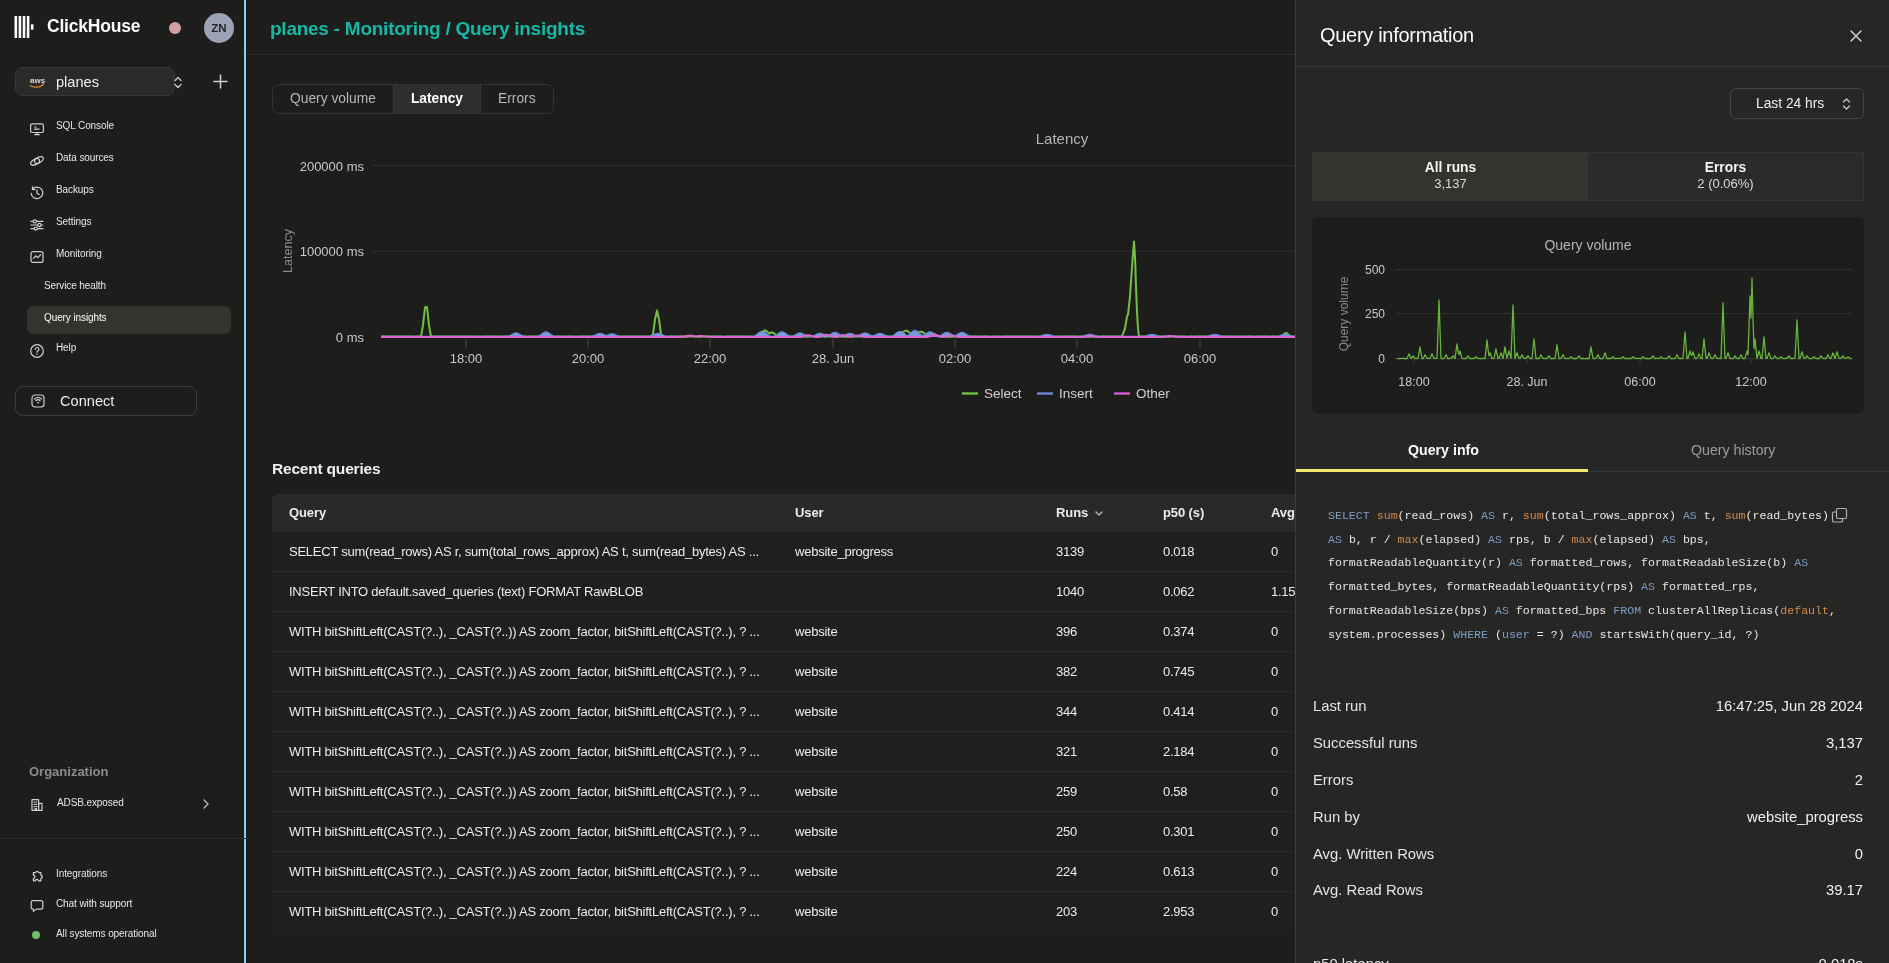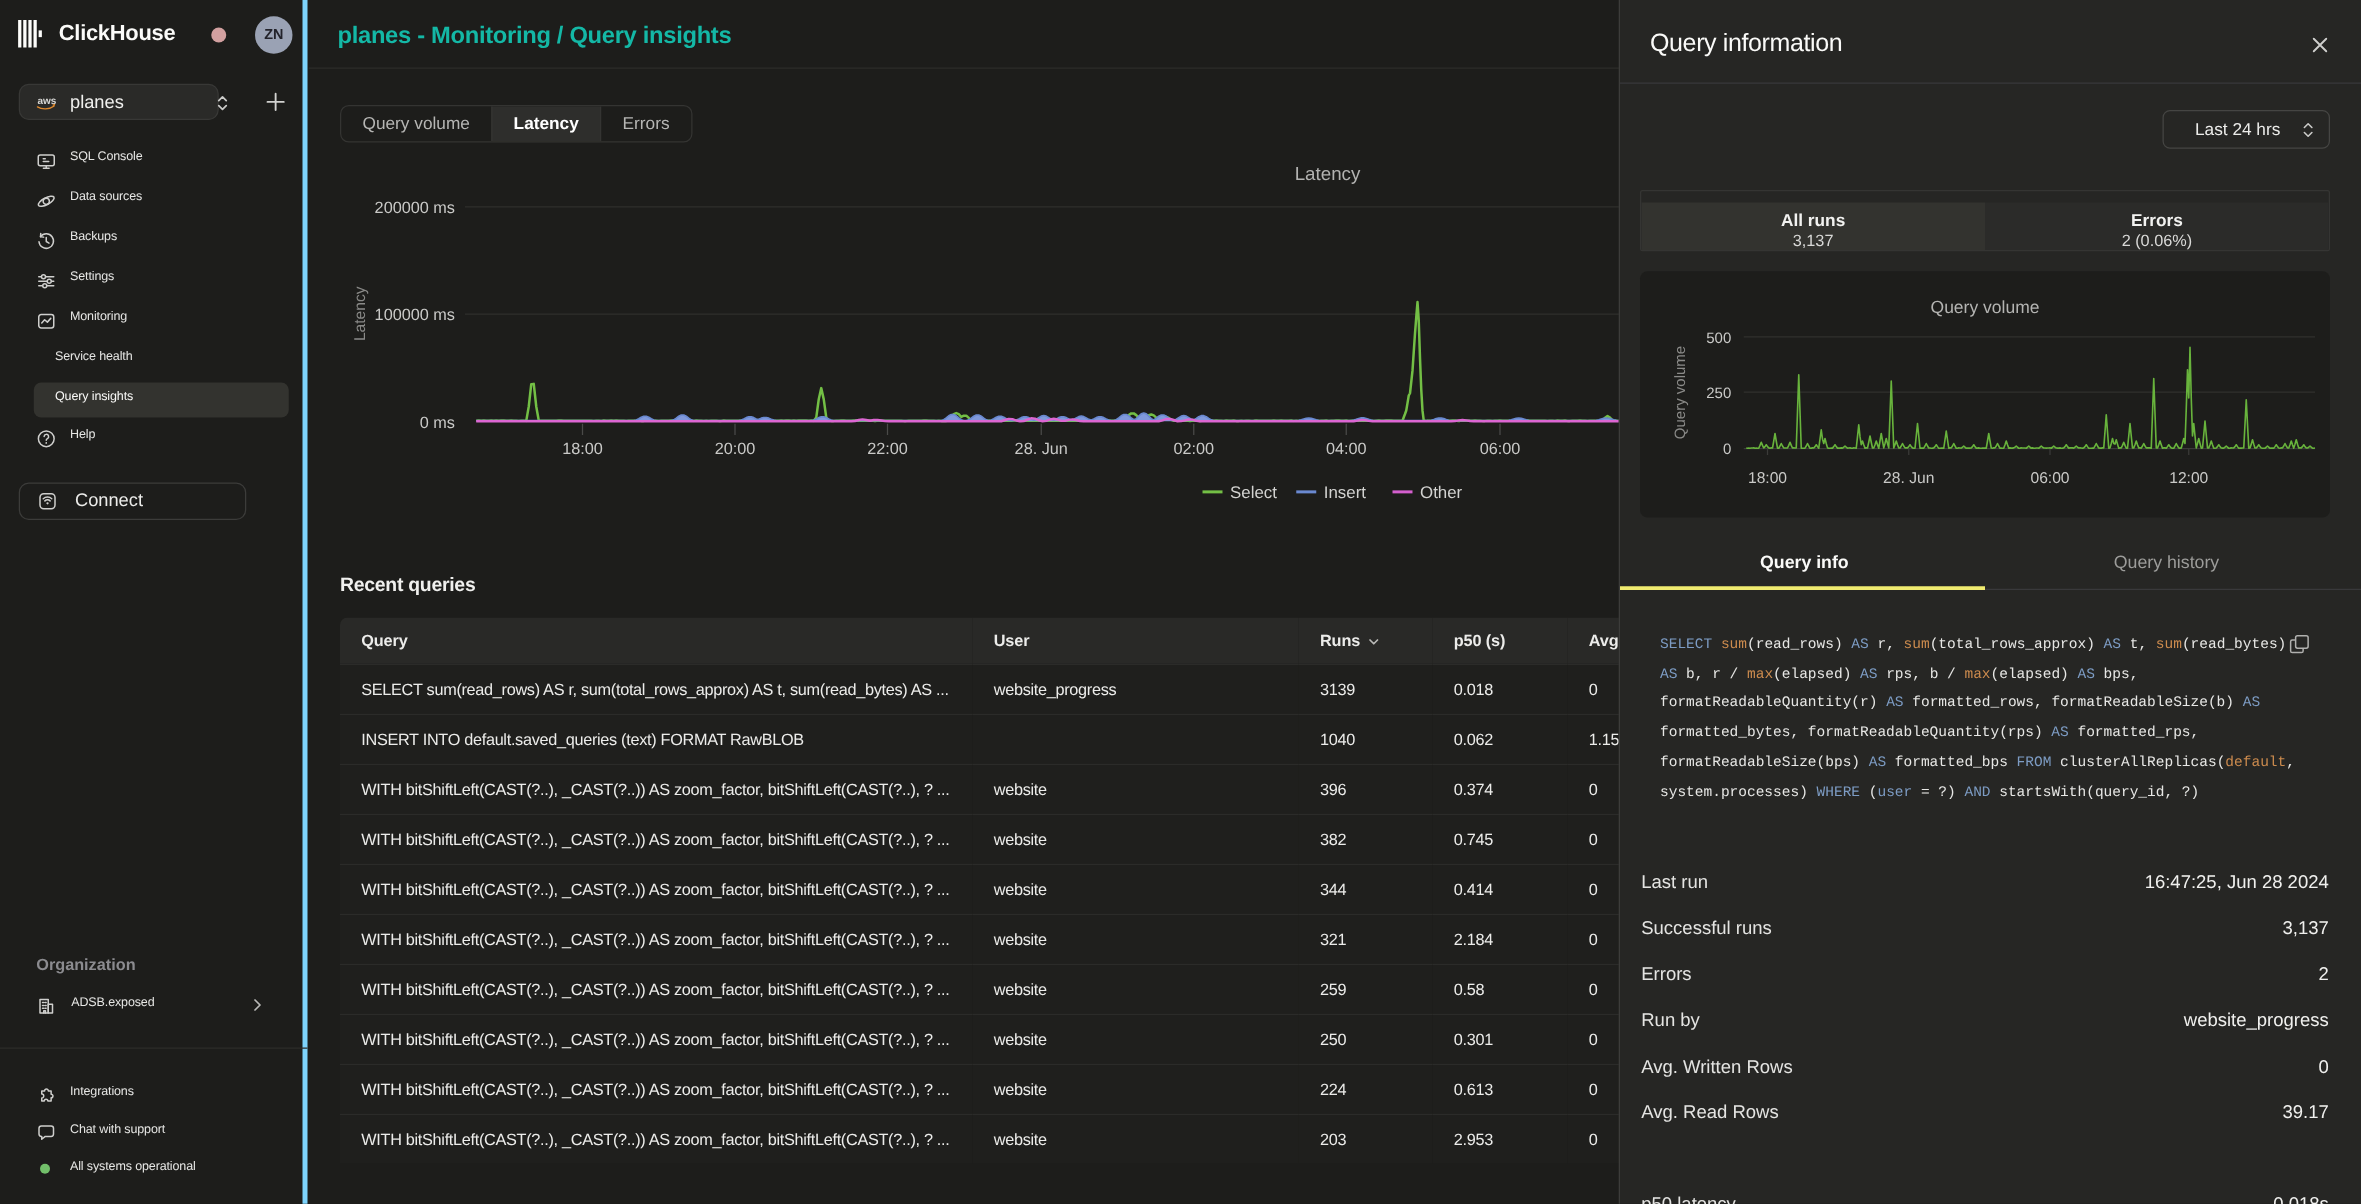--- a/index.html
+++ b/index.html
@@ -1,39 +1,39 @@
 <!DOCTYPE html>
 <html><head><meta charset="utf-8"><style>
 * { margin:0; padding:0; box-sizing:border-box; }
 html,body { width:1889px; height:963px; background:#1d1d1b; overflow:hidden;
   font-family:"Liberation Sans", sans-serif; -webkit-font-smoothing:antialiased; }
 .abs { position:absolute; }
 
-#sidebar { position:absolute; left:0; top:0; width:246px; height:963px; border-right:4px solid #7dd3fc; background:#1d1d1b; z-index:5;}
+#sidebar { position:absolute; left:0; top:0; width:246px; height:963px; border-right:2px solid #7dd3fc; background:#1d1d1b; z-index:5;}
 .nav { position:absolute; left:56px; padding-top:1px; font-size:10px; color:#e6e6e4; letter-spacing:-0.1px;}
 
 #mainhdr { position:absolute; left:247px; top:0; width:1642px; height:55px; border-bottom:1px solid #2c2c2a; }
 #tabs { position:absolute; left:272px; top:84px; height:30px; border:1px solid #343432; border-radius:7px; display:flex; overflow:hidden; background:#1d1d1b;}
 #tabs .t { padding:0 17px; font-size:13.8px; color:#b6b6b4; line-height:28px; }
 #tabs .t.act { background:#2e2e2c; color:#fff; font-weight:bold; }
 #tabs .t + .t { border-left:1px solid #343432; }
 
 #rq { position:absolute; left:272px; top:460px; font-size:15.5px; font-weight:bold; color:#f0f0ee; letter-spacing:-0.2px;}
 #tbl { position:absolute; left:272px; top:494px; width:1230px; border-collapse:collapse; table-layout:fixed; border-radius:6px 6px 0 0; overflow:hidden;}
 #tbl th { background:#292927; height:37px; text-align:left; font-size:13px; letter-spacing:-0.1px; color:#ececea; font-weight:bold; padding:0 0 0 17px; }
 #tbl td { height:40px; font-size:13px; letter-spacing:-0.24px; color:#ececea; padding:0 10px 0 17px; border-top:1px solid #2b2b29; background:#1f1f1d; white-space:nowrap; overflow:hidden;}
 #tbl col.c1 { width:506px; } #tbl col.c2 { width:261px; } #tbl col.c3 { width:107px; } #tbl col.c4 { width:108px; }
 
 #panel { position:absolute; left:1295px; top:0; width:594px; height:963px; background:#262624; border-left:1px solid #3c3c3a; z-index:10; }
 #panel .in { position:absolute; }
 #ptitle { left:24px; top:24px; font-size:20px; font-weight:normal; color:#fafaf8; letter-spacing:-0.3px;}
 #pclose { left:551px; top:27px; width:18px; height:18px; }
 #pdivider { left:0; top:66px; width:594px; height:1px; background:#39393b; }
 #psel { left:434px; top:88px; width:134px; height:31px; border:1px solid #454543; border-radius:6px; color:#ececea; font-size:13.8px; line-height:29px; padding-left:25px;}
-#ptabs { left:16px; top:152px; width:552px; height:49px; display:flex; border:1px solid #353533; border-radius:2px; overflow:hidden;align-items:flex-end;}
+#ptabs { left:16px; top:152px; width:552px; height:49px; display:flex; border:1px solid #353533; border-radius:2px; overflow:hidden;}
 #ptabs > div { flex:1; text-align:center; padding-top:7px; }
 #ptabs .tt { font-size:13.8px; font-weight:bold; color:#f2f2f0; }
 #ptabs .ts { font-size:13px; color:#d9d9d7; margin-top:1px;}
 #qvcard { left:16px; top:217px; width:552px; height:197px; background:#1d1d1b; border-radius:6px; }
 #ptabs2 { left:0; top:437px; width:594px; height:35px; border-bottom:1px solid #39393b; }
 #ptabs2 .a { position:absolute; left:112px; top:5px; font-size:14.2px; font-weight:bold; color:#fafaf8;}
 #ptabs2 .b { position:absolute; left:395px; top:5px; font-size:14.2px; color:#9c9c9a;}
 #pyellow { left:0; top:469px; width:292px; height:3px; background:#f0eb70; }
 #codeblk { left:32px; top:504px; width:520px; font-family:"Liberation Mono", monospace; font-size:11.6px; line-height:23.7px; color:#e7e7e5; letter-spacing:0px; white-space:nowrap;}
 .drow { position:absolute; left:17px; width:550px; height:20px;text-decoration:underline; }

